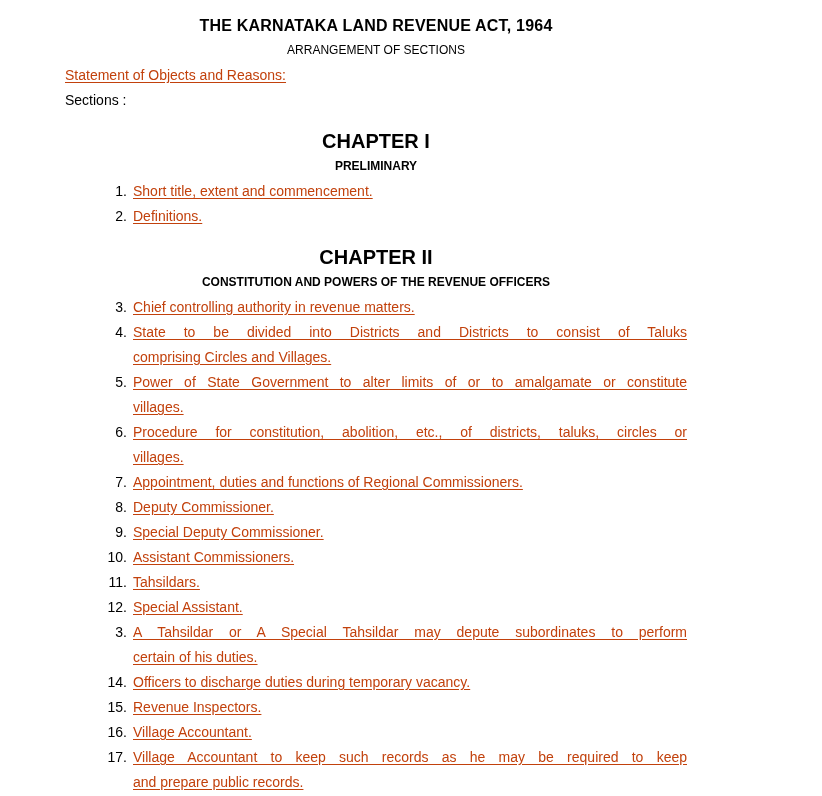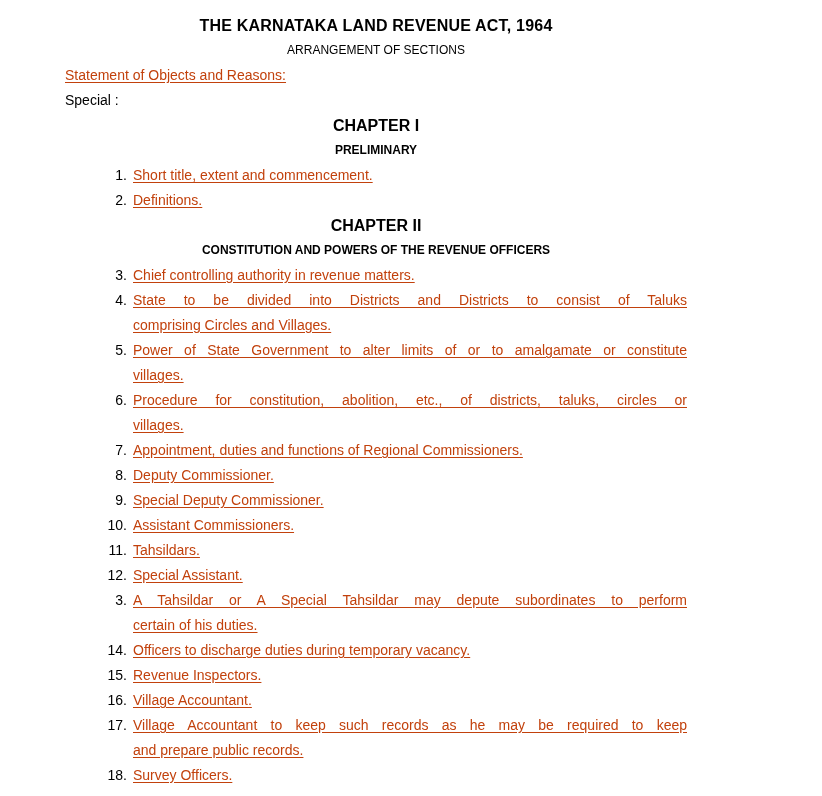--- a/index.html
+++ b/index.html
@@ -43,25 +43,25 @@
     text-decoration: underline;
     text-underline-offset: 2px;
   }
   .statement-line {
     line-height: 25px;
   }
   .sections-label {
     line-height: 25px;
   }
   .chapter-heading {
-    font-size: 16px;
+    font-size: 20px;
     font-weight: bold;
     text-align: center;
     line-height: 25px;
-    margin-top: 0;
+    margin-top: 16px;
   }
   .chapter-subheading {
     font-size: 12px;
     font-weight: bold;
     text-align: center;
     line-height: 25px;
   }
   .section-item {
     display: flex;
     align-items: flex-start;
@@ -92,21 +92,21 @@
   <div class="content">
 
     <div class="doc-title">THE KARNATAKA LAND REVENUE ACT, 1964</div>
 
     <div class="doc-subtitle">ARRANGEMENT OF SECTIONS</div>
 
     <div class="statement-line">
       <a href="#" class="statement-link">Statement of Objects and Reasons:</a>
     </div>
 
-    <div class="sections-label">Special :</div>
+    <div class="sections-label">Sections :</div>
 
     <div id="chapters">
   <div class="chapter">
     <div class="chapter-heading">CHAPTER I</div>
     <div class="chapter-subheading">PRELIMINARY</div>
     <div class="section-list">
   <div class="section-item">
     <span class="section-number">1.</span>
     <a href="#" class="section-link">
                 <div class="tline">Short title, extent and commencement.</div>

